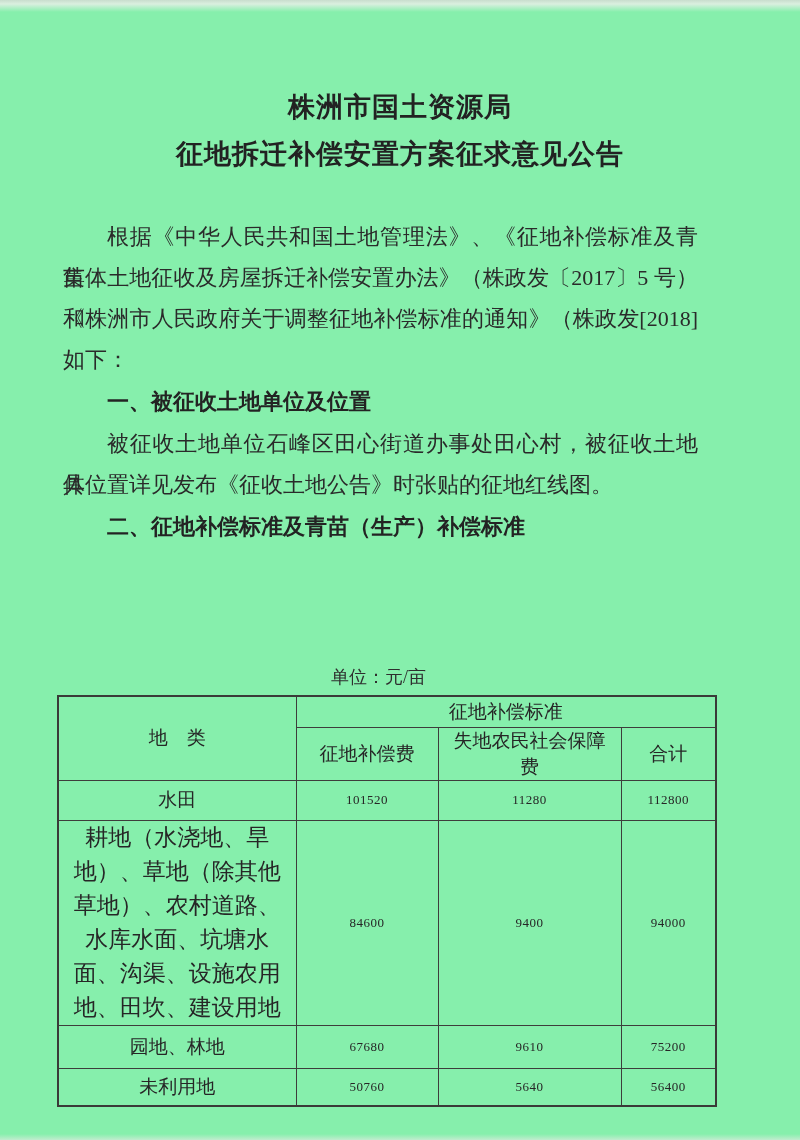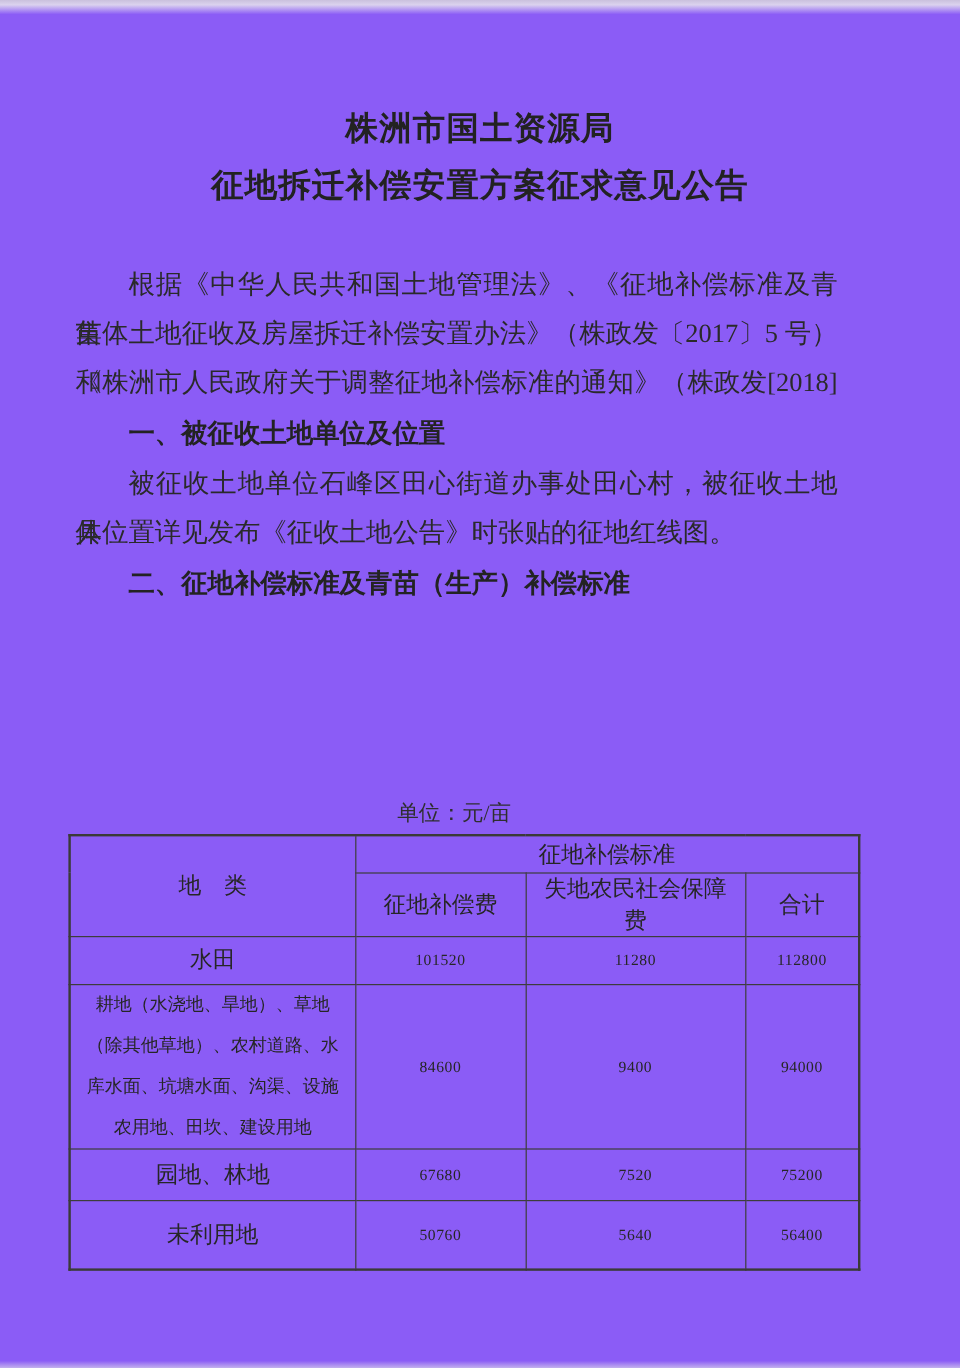--- a/index.html
+++ b/index.html
@@ -5,21 +5,21 @@
   html, body {
     margin: 0;
     padding: 0;
     background: #ffffff;
   }
   .page {
     position: relative;
     width: 800px;
     height: 1140px;
     margin: 0 auto;
-    background: #8b5cf6;
+    background: #86efac;
     color: #262626;
     font-family: "Liberation Serif", "DejaVu Serif", serif;
     overflow: hidden;
   }
   
   .scan-edge-top {
     position: absolute;
     top: 0; left: 0; right: 0;
     height: 12px;
     background: linear-gradient(180deg, #d9d9d6 0px, #efefec 4px, rgba(253,253,251,0) 12px);
@@ -99,21 +99,21 @@
     vertical-align: middle;
     padding: 0 6px;
     overflow: hidden;
   }
   table.comp-table { border: 2px solid #3a3a38; }
   td.landtype-long {
     text-align: justify;
     text-align-last: center;
     line-height: 34px;
     padding: 4px 12px;
-    font-size: 15px;
+    font-size: 23px;
   }
   td.num {
     font-size: 13px;
     letter-spacing: .5px;
   }
 </style>
 </head>
 <body>
 
 <div class="page">
@@ -121,20 +121,21 @@
 
   <div class="doc-title">
     <div>株洲市国土资源局</div>
     <div>征地拆迁补偿安置方案征求意见公告</div>
   </div>
 
   <div class="text-block">
     <div class="tline jfull indent">根据《中华人民共和国土地管理法》、《征地补偿标准及青苗</div>
     <div class="tline jfull">集体土地征收及房屋拆迁补偿安置办法》（株政发〔2017〕5 号）和</div>
     <div class="tline jfull">《株洲市人民政府关于调整征地补偿标准的通知》（株政发[2018]</div>
+    <div class="tline">如下：</div>
 
     <div class="heading">一、被征收土地单位及位置</div>
 
     <div class="tline jfull indent">被征收土地单位石峰区田心街道办事处田心村，被征收土地具</div>
     <div class="tline">体位置详见发布《征收土地公告》时张贴的征地红线图。</div>
 
     <div class="heading">二、征地补偿标准及青苗（生产）补偿标准</div>
   </div>
 
   <div class="unit-note">单位：元/亩</div>
@@ -167,25 +168,25 @@
       <tr style="height:136px">
         <td class="landtype-long">耕地（水浇地、旱地）、草地（除其他草地）、农村道路、水库水面、坑塘水面、沟渠、设施农用地、田坎、建设用地</td>
         <td class="num">84600</td>
         <td class="num">9400</td>
         <td class="num">94000</td>
       </tr>
 
       <tr style="height:43px">
         <td>园地、林地</td>
         <td class="num">67680</td>
-        <td class="num">7520</td>
+        <td class="num">9610</td>
         <td class="num">75200</td>
       </tr>
 
-      <tr style="height:58px">
+      <tr style="height:38px">
         <td>未利用地</td>
         <td class="num">50760</td>
         <td class="num">5640</td>
         <td class="num">56400</td>
       </tr>
     </tbody>
   </table>
 
   <div class="scan-edge-bottom"></div>
 </div>

